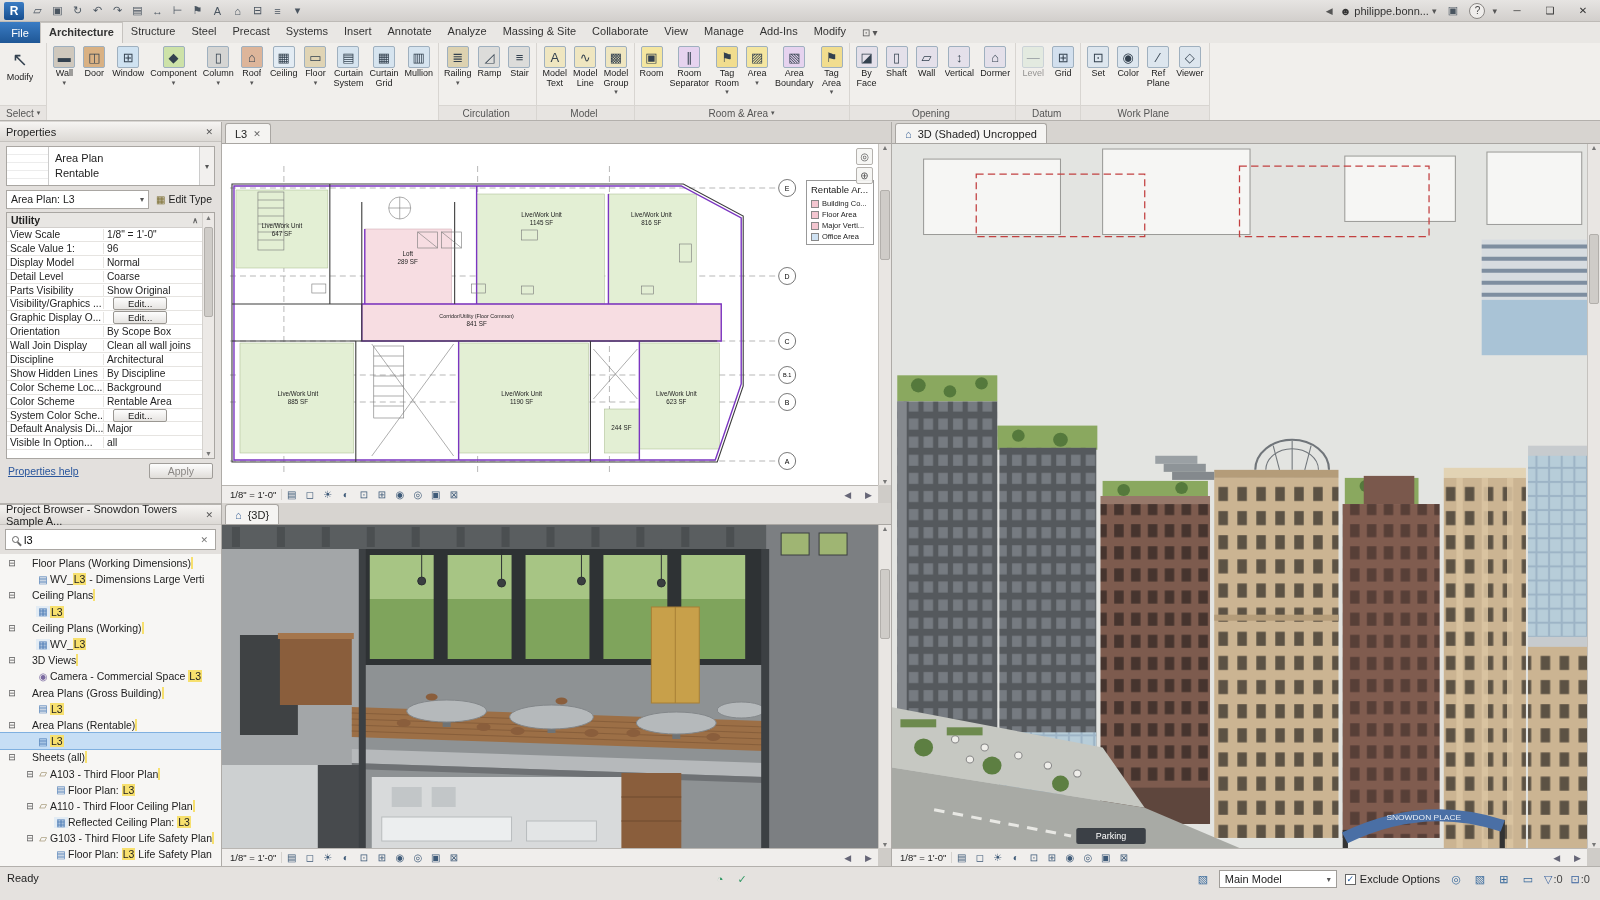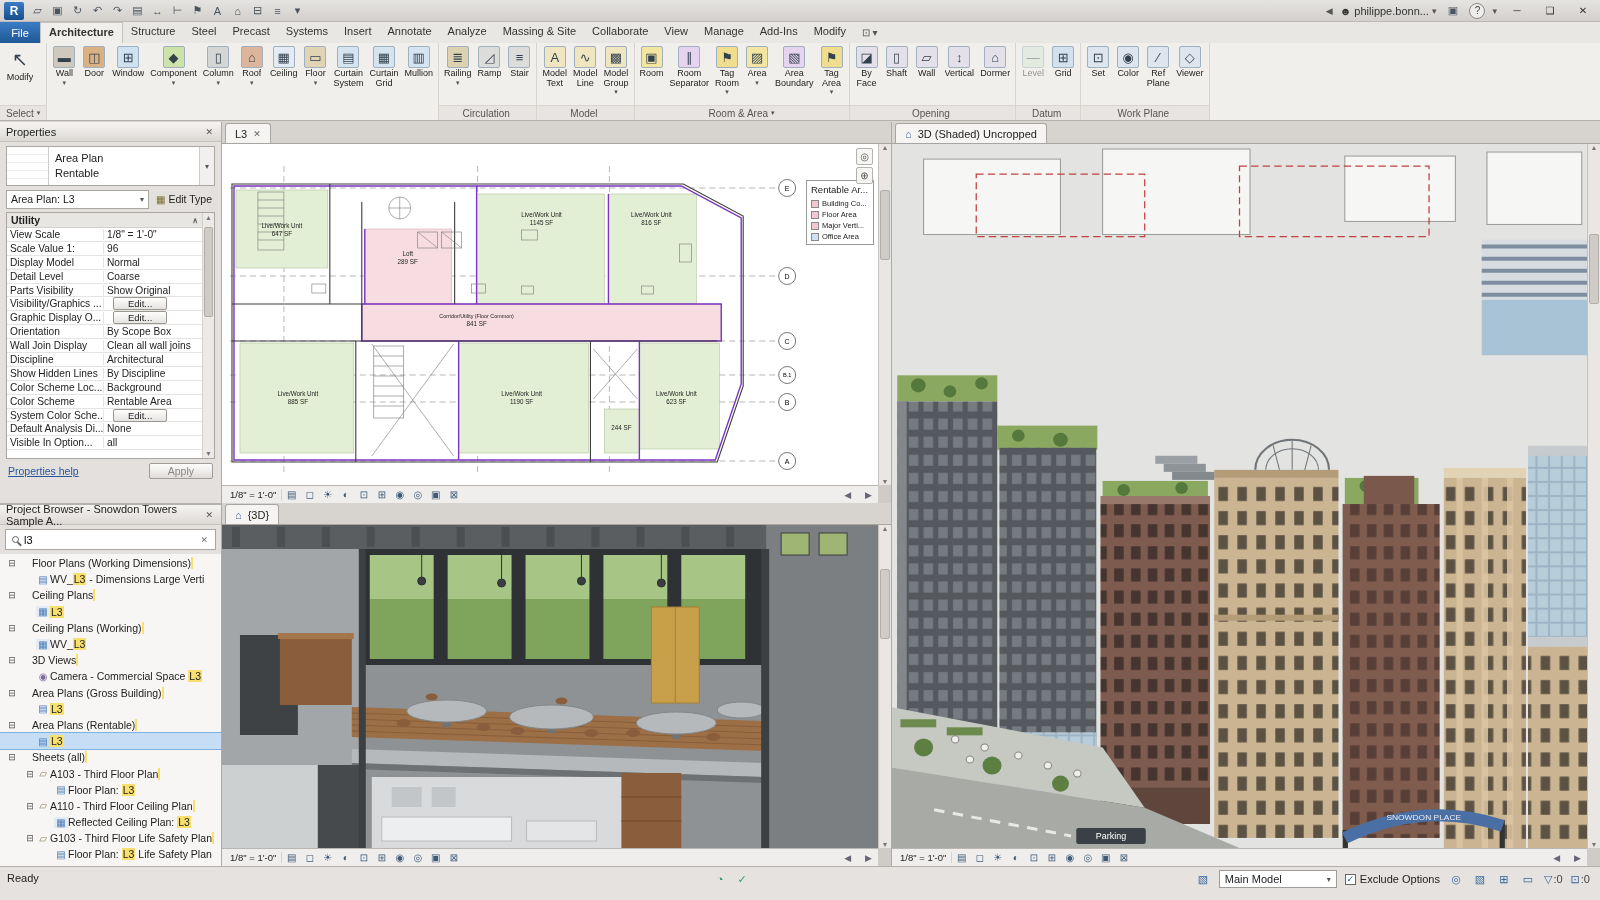--- a/index.html
+++ b/index.html
@@ -675,21 +675,21 @@
                 <div class="prop-value" data-kind="text"><span>Rentable Area</span></div>
               </div>
 
               <div class="prop-row">
                 <div class="prop-label">System Color Sche...</div>
                 <div class="prop-value" data-kind="button"><span>Edit...</span></div>
               </div>
 
               <div class="prop-row">
                 <div class="prop-label">Default Analysis Di...</div>
-                <div class="prop-value" data-kind="text"><span>None</span></div>
+                <div class="prop-value" data-kind="text"><span>Major</span></div>
               </div>
 
               <div class="prop-row">
                 <div class="prop-label">Visible In Option...</div>
                 <div class="prop-value" data-kind="text"><span>all</span></div>
               </div>
 
           </div>
           <div class="prop-scroll">
             <span class="arr" style="top:1px">▲</span>

